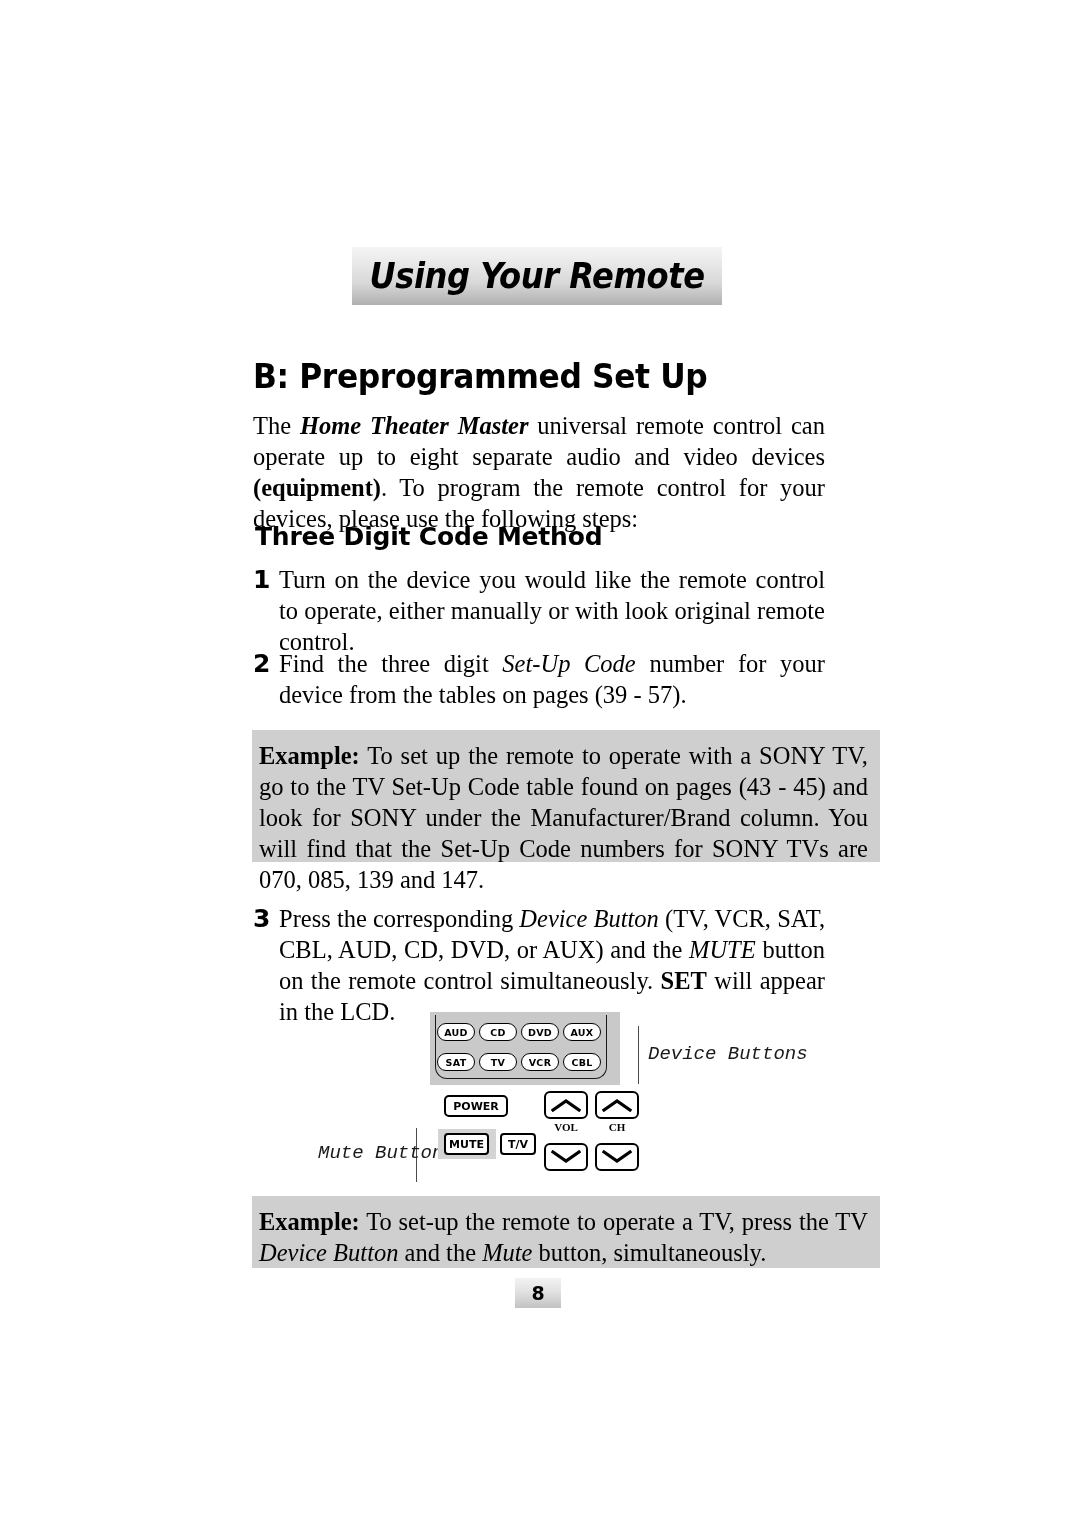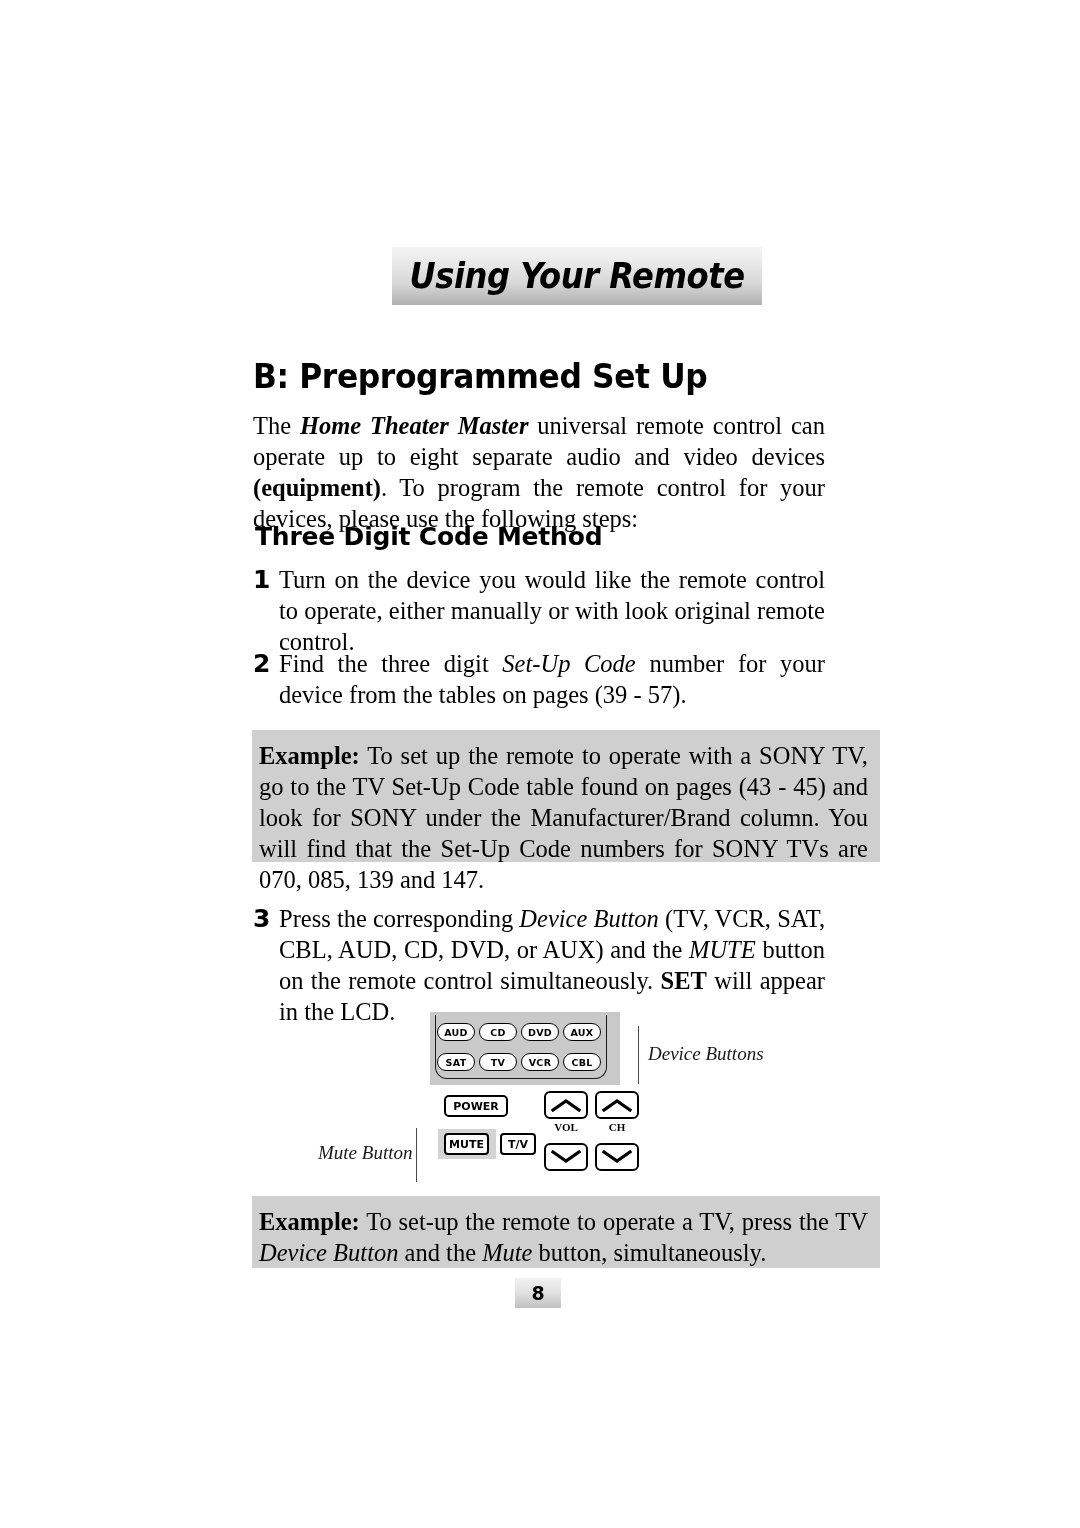--- a/index.html
+++ b/index.html
@@ -28,21 +28,20 @@
   .banner {
     position: absolute;
     left: 352px;
     top: 247px;
     width: 370px;
     height: 58px;
     background: linear-gradient(to bottom, #f4f4f4 0%, #ededed 18%, #d8d8d8 62%, #b0b0b0 100%);
     display: flex;
     align-items: center;
     justify-content: center;
-    margin-left: 40px;
   }
   .banner-title {
     font-family: "DejaVu Sans", sans-serif;
     font-weight: 700;
     font-style: italic;
     font-size: 35px;
     letter-spacing: -0.5px;
     color: #000;
     transform: scaleX(0.92);
     white-space: nowrap;
@@ -313,21 +312,21 @@
   .leader-line {
     position: absolute;
     width: 1.4px;
     background: #4a4a4a;
   }
   #leader-left  { left: 116px; top: 118px; height: 54px; }
   #leader-right { left: 338px; top: 16px;  height: 58px; }
 
   .callout {
     position: absolute;
-    font-family: Liberation Serif, serif;
+    font-family: Liberation Mono, monospace;
     font-style: italic;
     font-size: 19px;
     color: #1a1a1a;
     white-space: nowrap;
   }
   #callout-mute   { left: 18px;  top: 132px; }
   #callout-device { left: 348px; top: 33px; }
 
   
   .page-number-box {

